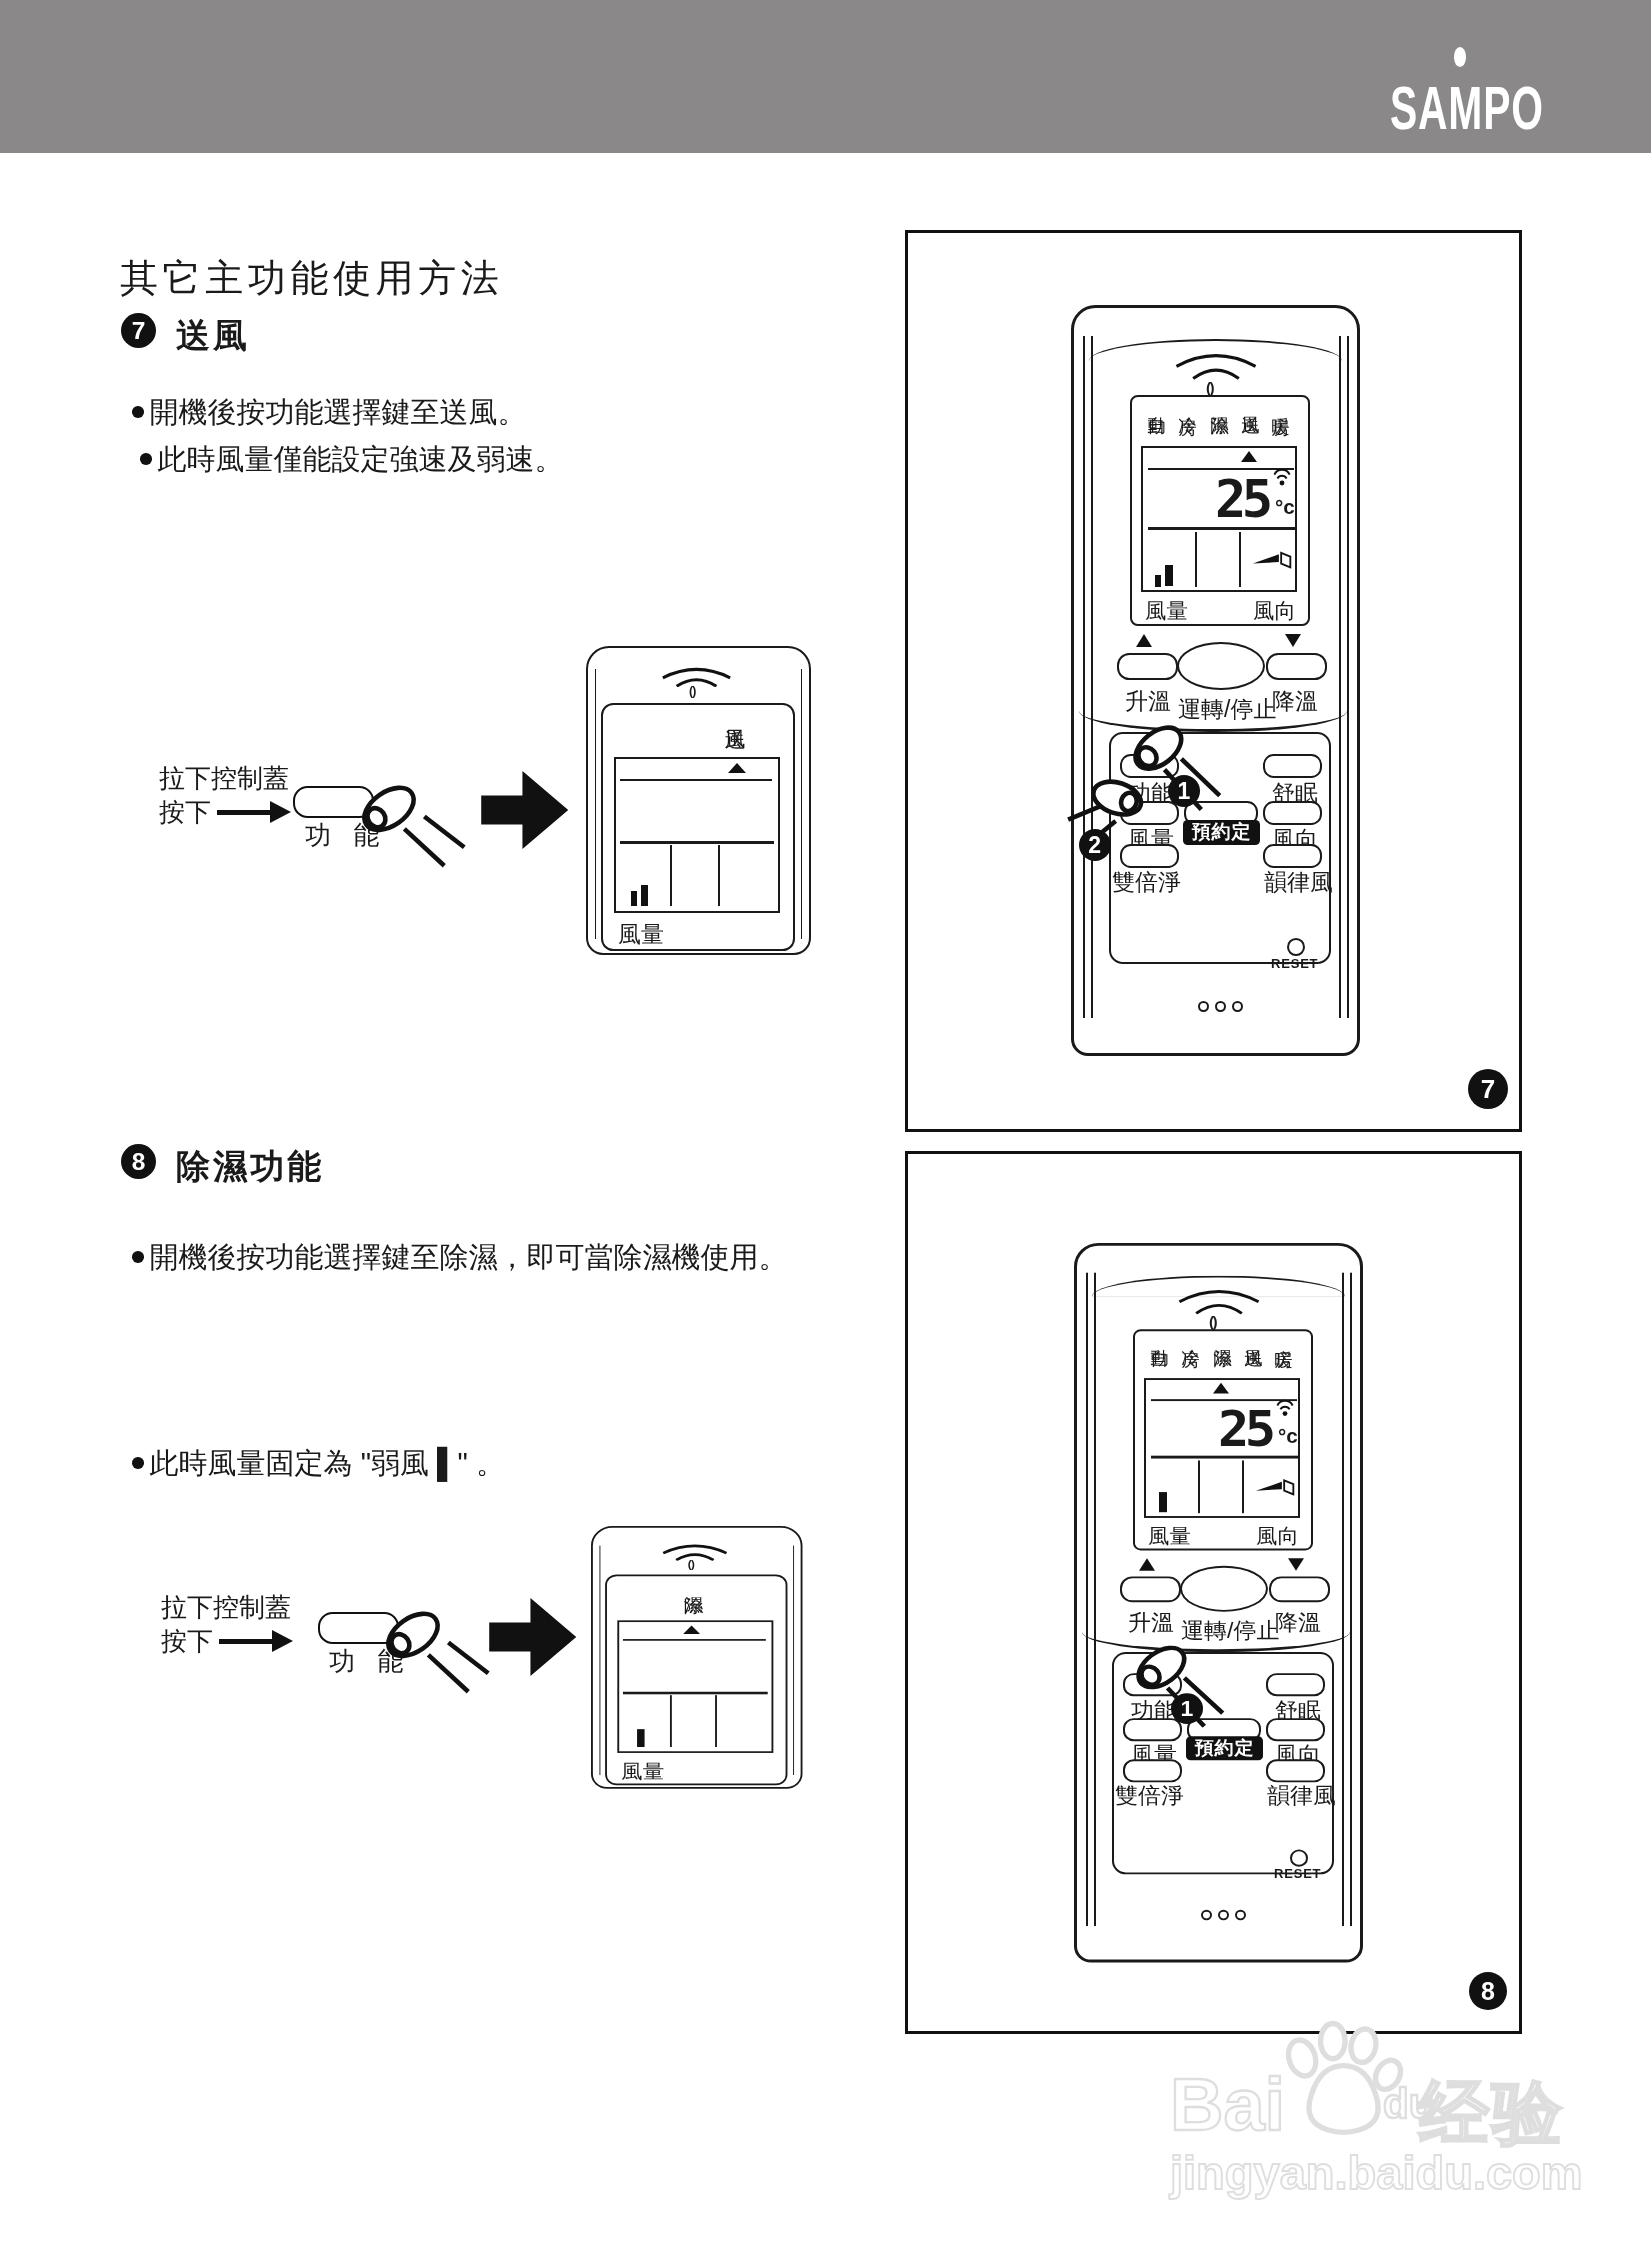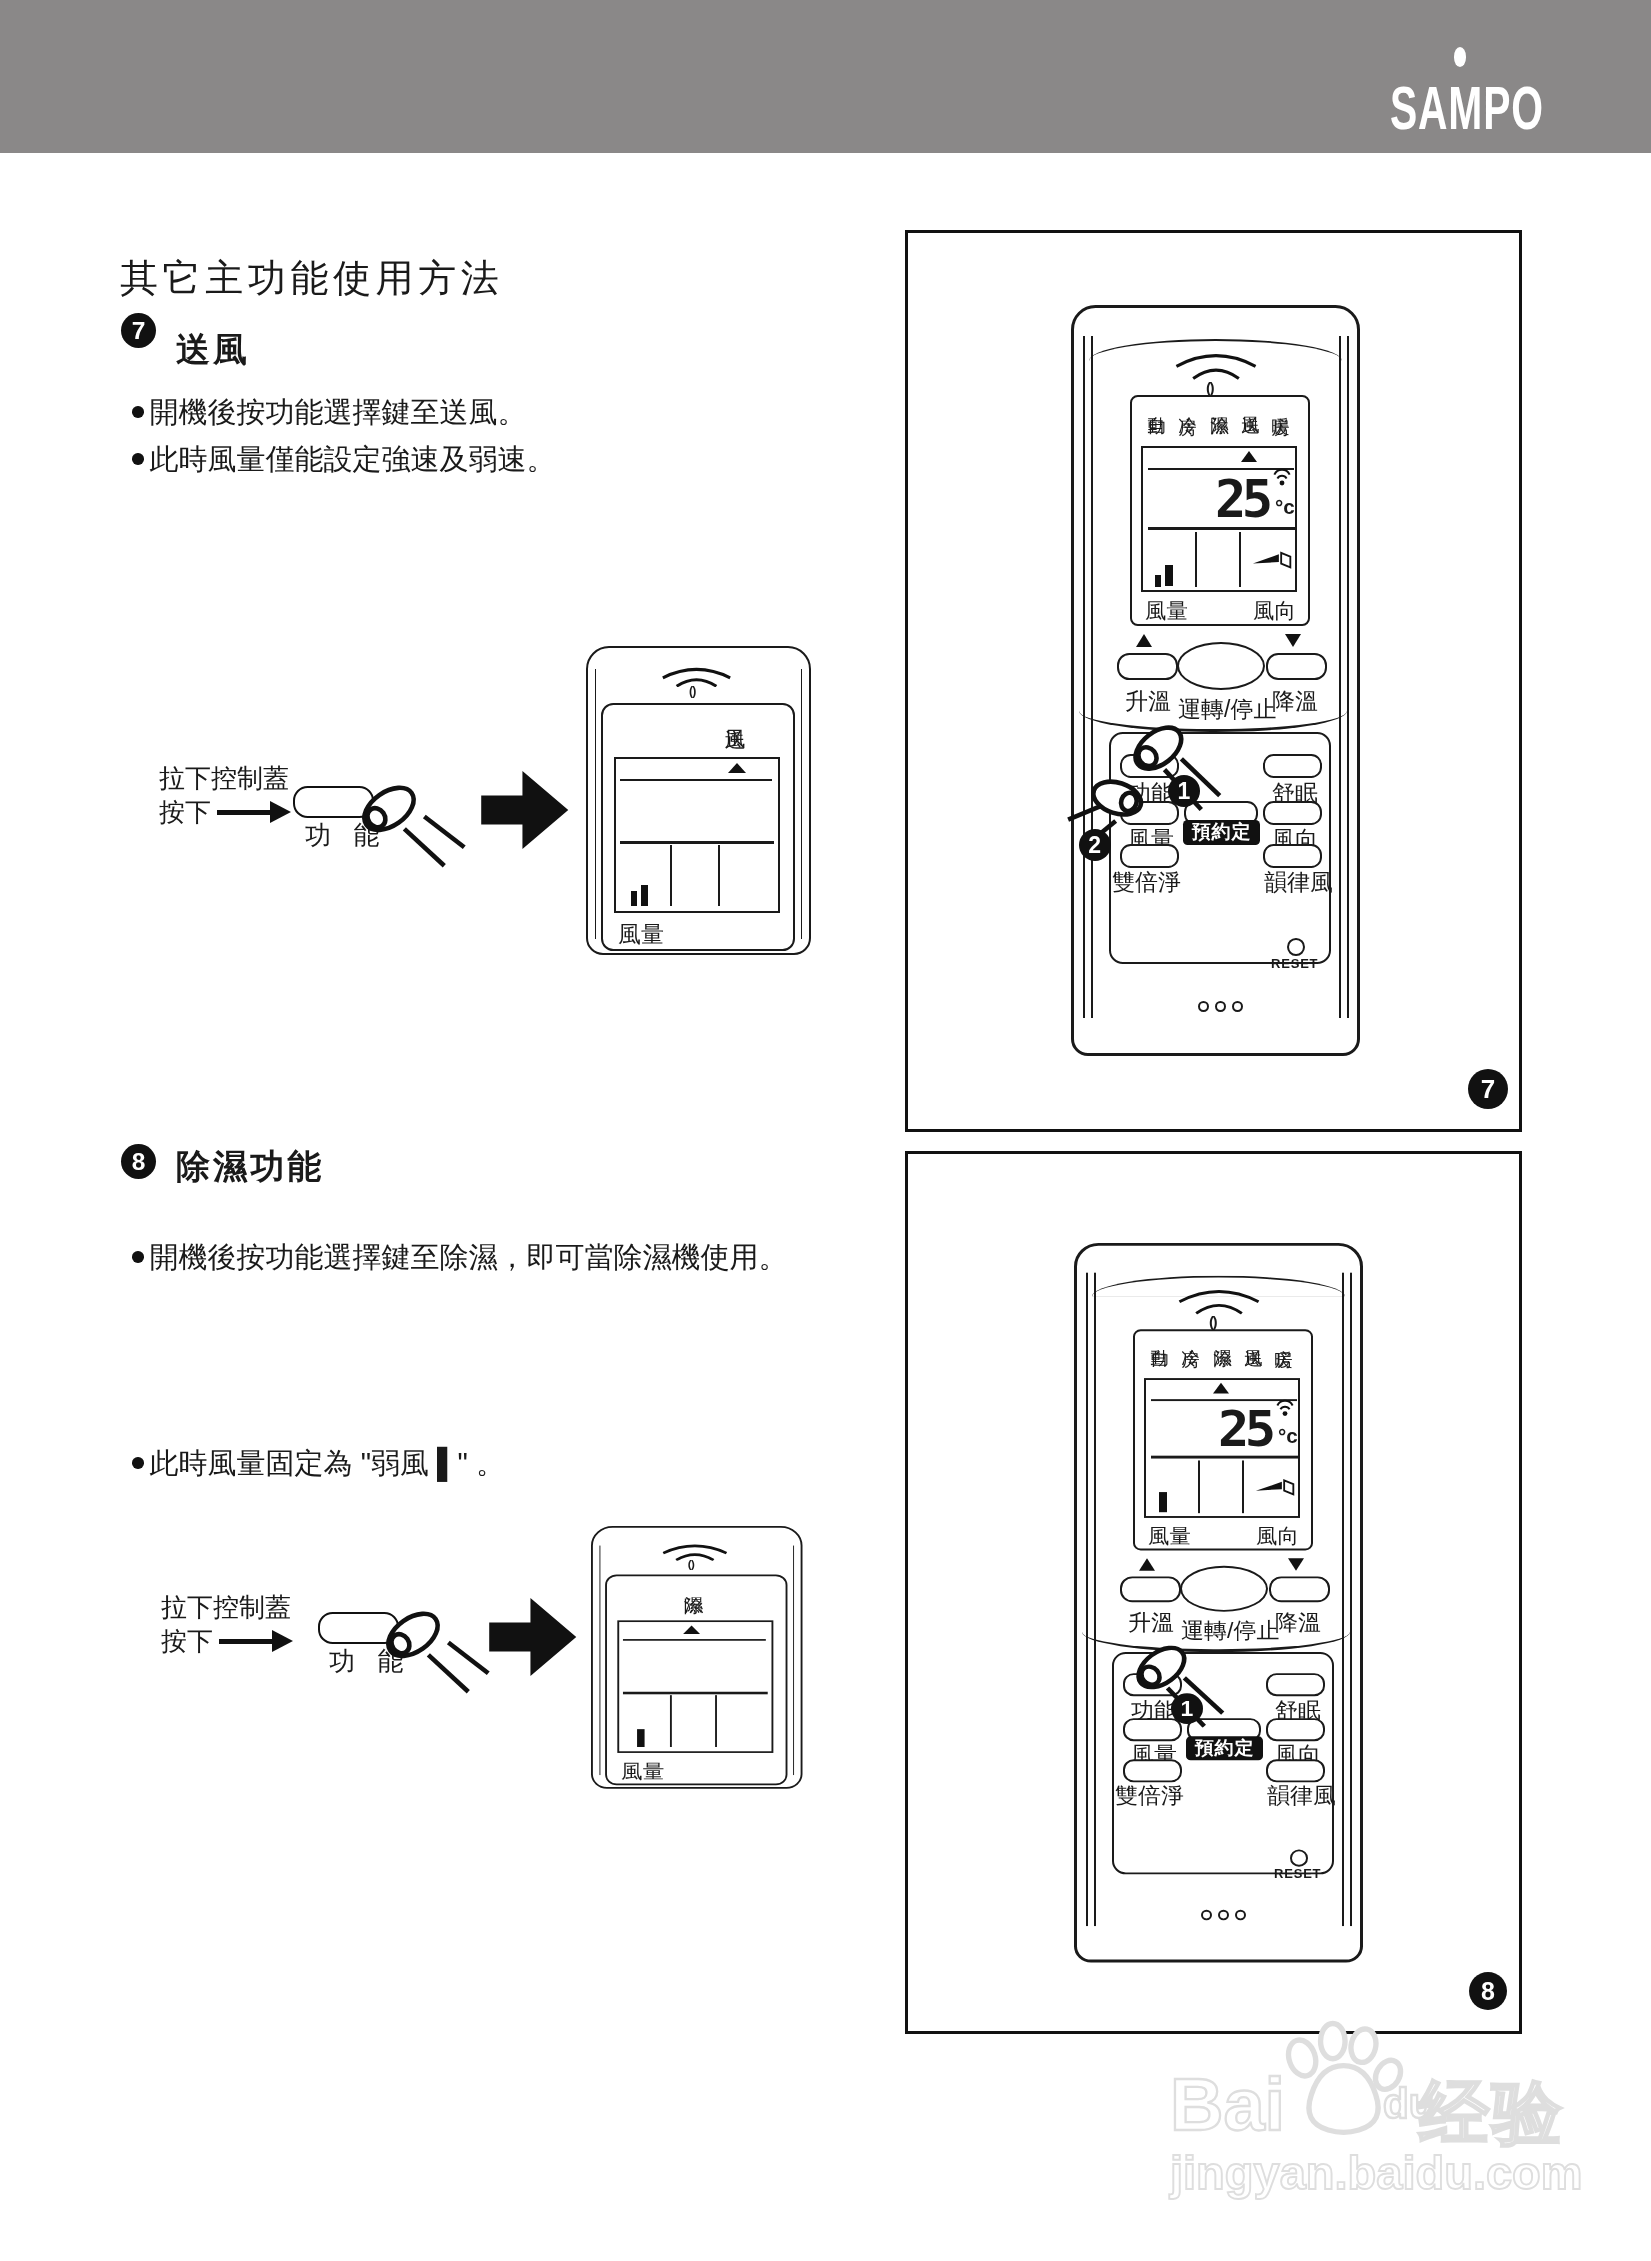--- a/index.html
+++ b/index.html
@@ -118,27 +118,27 @@
 <div class="page">
 
   <div class="topbar abs">
     <div class="brand-dot abs"></div>
     <div class="brand abs">SAMPO</div>
   </div>
 
   <div class="title abs">其它主功能使用方法</div>
 
   <div class="sec-badge abs" style="left:121px;top:313px;">7</div>
-  <div class="sec-head abs" style="left:176px;top:313px;margin-top:14px;">送風</div>
+  <div class="sec-head abs" style="left:176px;top:313px;">送風</div>
 
   <div class="bullet abs" style="left:132px;top:394px;width:735px;">
     <span class="bdot"></span>
     <span>開機後按功能選擇鍵至送風。</span>
   </div>
-  <div class="bullet abs" style="left:132px;top:441px;width:735px;">
+  <div class="bullet abs" style="left:140px;top:441px;width:735px;">
     <span class="bdot"></span>
     <span>此時風量僅能設定強速及弱速。</span>
   </div>
 
   <div class="cover-note abs" style="left:159px;top:761px;">
     <div>拉下控制蓋</div>
     <div>按下</div>
   </div>
   <div class="arr-line abs" style="left:217px;top:810px;width:55px;"></div>
   <div class="arr-head abs" style="left:270px;top:801px;"></div>

